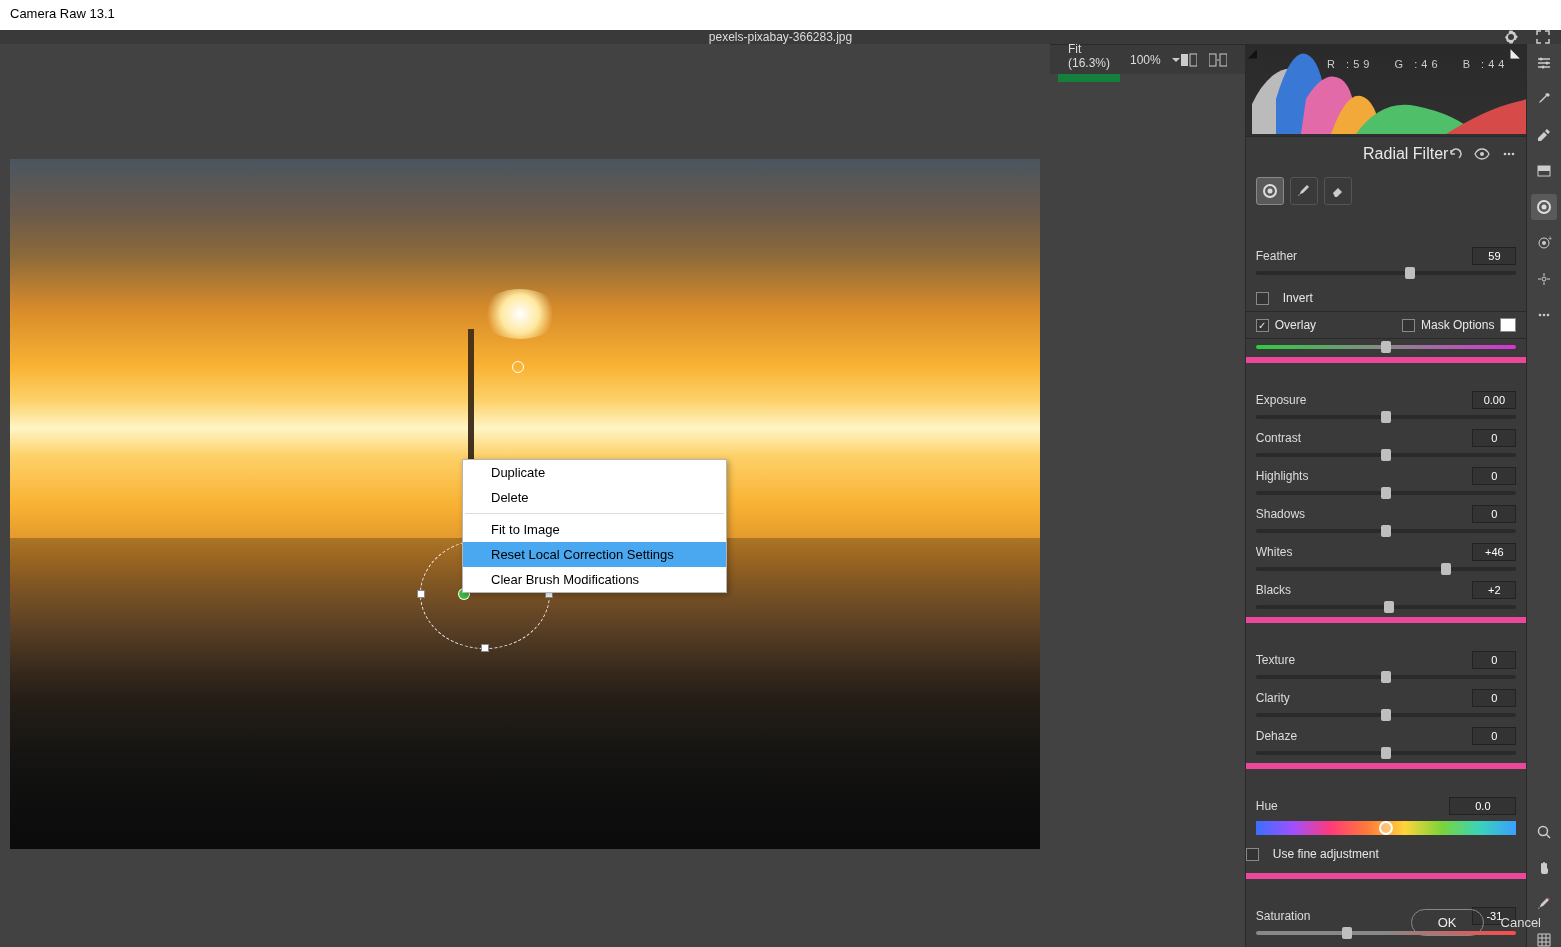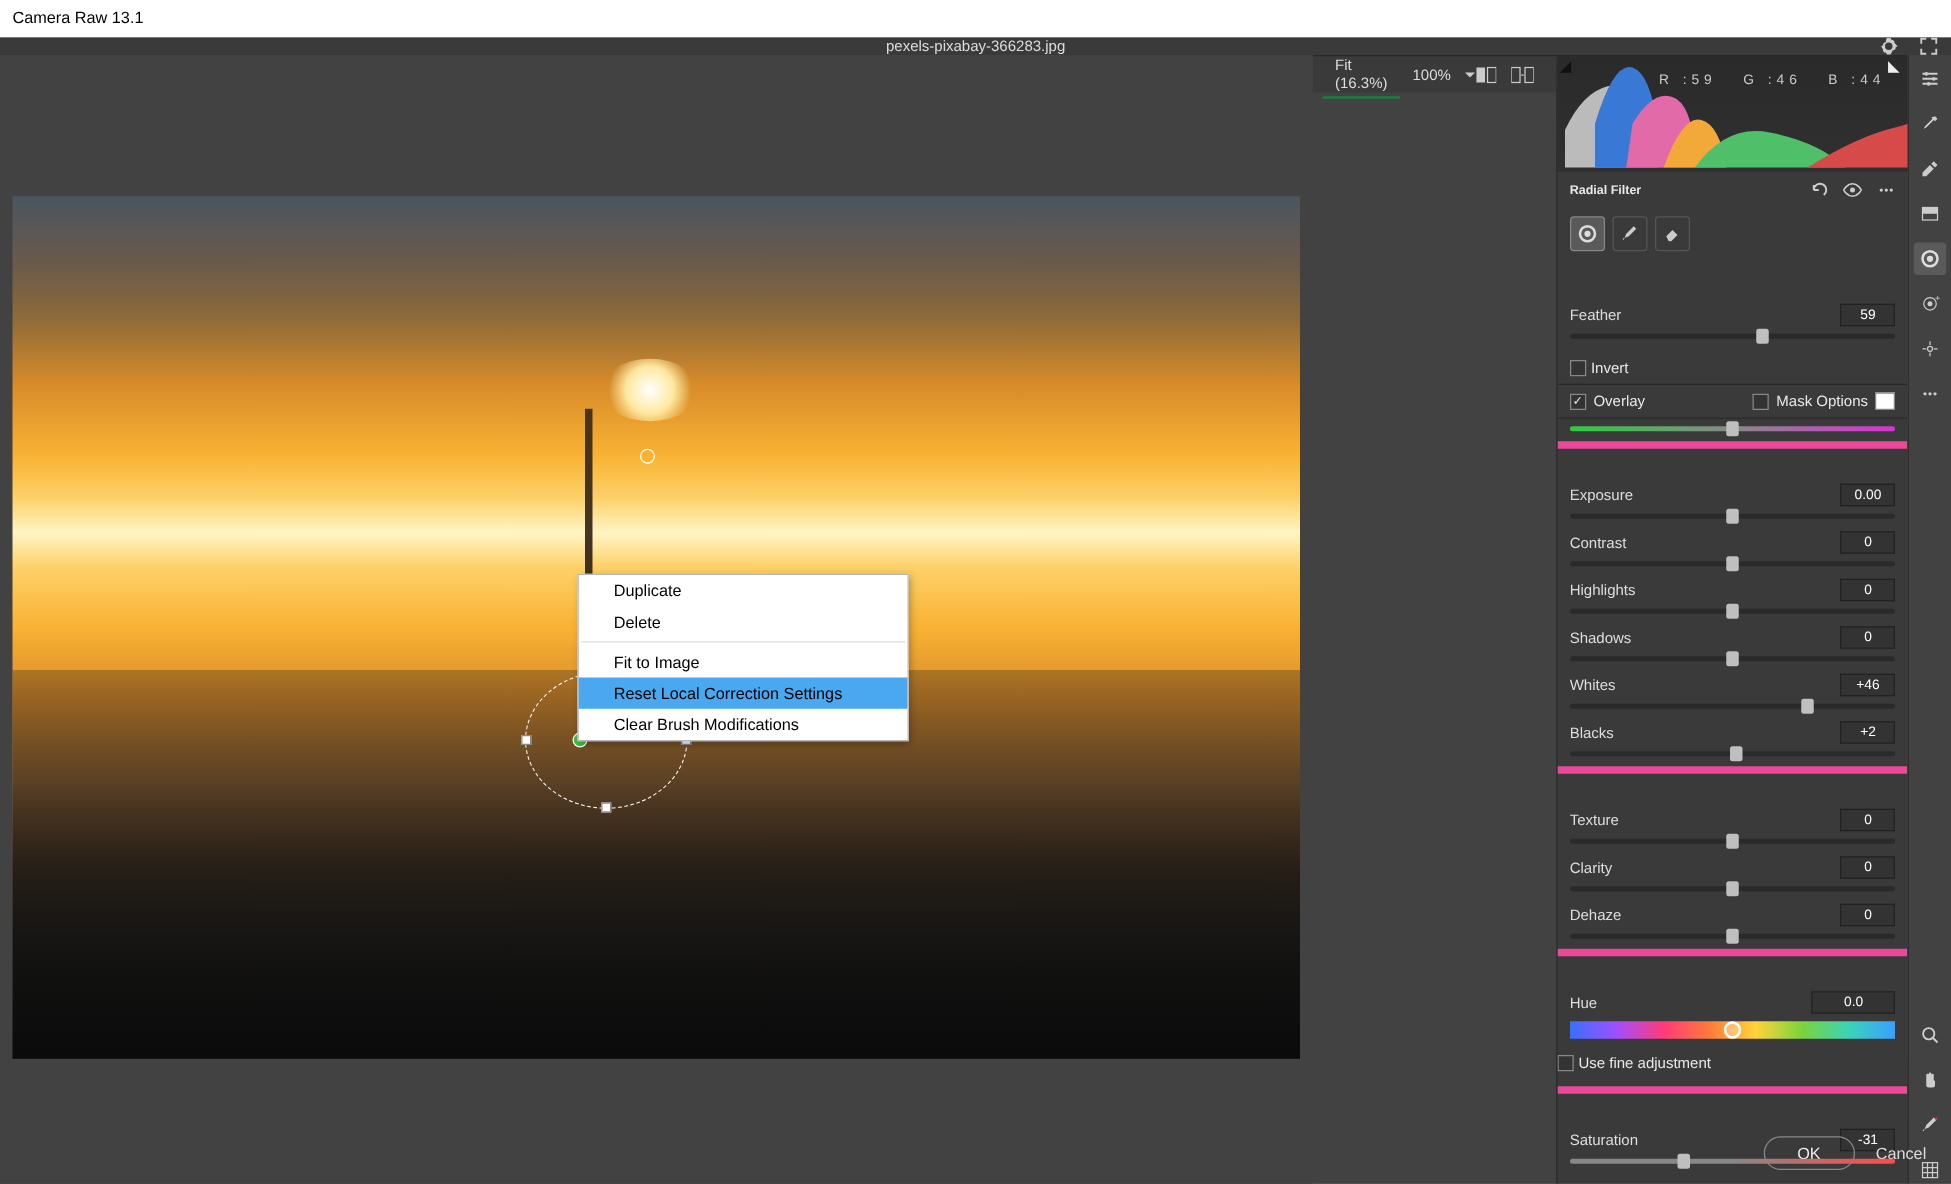--- a/index.html
+++ b/index.html
@@ -50,46 +50,46 @@
 .photo .radial .pin-green { position:absolute; left:38px; top:50%; margin-top:-5px; width:10px; height:10px; background:#3fbf3f; border-radius:50%; box-shadow:0 0 0 1px #fff; }
 .ctx-menu {
   position: absolute; left: 462px; top: 415px; width: 265px; background: #fff; border: 1px solid #b5b5b5;
   box-shadow: 2px 2px 6px rgba(0,0,0,0.3); z-index: 10;
 }
 .ctx-item { color: #000; font-size: 13px; padding: 5px 10px 5px 28px; cursor: default; }
 .ctx-item.hover { background: #4aa8f0; color: #000; }
 .ctx-sep { height: 1px; background: #ddd; margin: 3px 2px; }
 .zoom-bar { height: 30px; background: #3a3a3a; display: flex; align-items: center; padding: 0 8px; border-top: 1px solid #2a2a2a; }
 .zoom-btn { padding: 4px 10px; color: #ddd; font-size: 12px; }
-.zoom-btn.active { border-bottom: 2px solid #15803d; }
+.zoom-btn.active { border-bottom: 8px solid #15803d; }
 .zoom-bar .spacer { flex: 1; }
 .compare-icons { display: flex; gap: 12px; padding-right: 10px; }
 .panel-col { width: 310px; background: #3a3a3a; display: flex; flex-direction: column; border-left: 1px solid #2a2a2a; }
 .histogram { height: 92px; background: linear-gradient(to bottom,#2a2a2a,#303030); position: relative; overflow:hidden; }
 .rgb-readout { position: absolute; top: 14px; right: 18px; font-size: 11px; color: #ccc; letter-spacing: 4px; }
 .clip-left, .clip-right { position:absolute; top:2px; width:14px; height:14px; }
 .clip-left { left:2px; color:#111; } .clip-right { right:2px; color:#eee; }
 .panel-head { display: flex; align-items: center; padding: 8px 10px; border-top: 1px solid #2a2a2a; }
-.panel-head .title { flex: 1; font-weight: bold; font-size: 10px; }
+.panel-head .title { flex: 1; font-weight: normal; font-size: 16px; text-align: right; }
 .panel-head .icons { display: flex; gap: 12px; }
 .tool-row { display: flex; gap: 6px; padding: 6px 10px; }
 .tool-btn { width: 28px; height: 28px; border: 1px solid #555; border-radius: 3px; display:flex; align-items:center; justify-content:center; }
 .tool-btn.active { background: #5a5a5a; border-color: #888; }
 .ctrl { padding: 4px 10px 10px 10px; margin-top: 32px; }
 .ctrl-row { display: flex; align-items: center; margin-bottom: 6px; }
 .ctrl-row .label { flex: 1; font-size: 12px; color: #ddd; }
 .ctrl-row .val { width: 44px; height: 18px; background: #333; border: 1px solid #222; text-align: center; font-size: 11px; color: #fff; display:flex; align-items:center; justify-content:center; }
 .ctrl-row .val.wide { width: 67px; margin-left: 16px; }
 .slider { height: 4px; background: #2a2a2a; position: relative; border-radius: 2px; }
 .slider .thumb { position: absolute; top: -4px; width: 10px; height: 12px; background: #bfbfbf; border-radius: 2px; transform: translateX(-50%); }
 .slider.gradient-tint { background: linear-gradient(to right, #2ecc40, #888, #d633d6); }
 .slider.gradient-hue { height: 14px; background: linear-gradient(to right, #3a6fff, #a04fff, #ff3a7a, #ff7a3a, #ffd43a, #7ad43a, #3ad4b8, #3a9fff); border-radius: 0; }
 .slider.gradient-hue .thumb { top: 0; width: 14px; height: 14px; border-radius: 50%; background: rgba(255,255,255,0.3); border:2px solid #fff; }
 .slider.gradient-sat { background: linear-gradient(to right, #888, #888, #ff4a4a); }
-.checkbox-row { display: flex; align-items: center; padding: 6px 10px; gap: 4px; font-size: 12px; }
+.checkbox-row { display: flex; align-items: center; padding: 6px 10px; gap: 14px; font-size: 12px; }
 .checkbox { width: 13px; height: 13px; border: 1px solid #888; background: #333; display:inline-flex; align-items:center; justify-content:center; }
 .checkbox.checked::after { content:"✓"; font-size:10px; color:#e8e8e8; }
 .overlay-row { display: flex; align-items: center; padding: 6px 10px; border-top: 1px solid #2a2a2a; border-bottom: 1px solid #2a2a2a; }
 .overlay-row .left, .overlay-row .right { display: flex; align-items: center; gap: 6px; }
 .overlay-row .left { flex: 1; }
 .swatch { width: 16px; height: 14px; background: #fff; border: 1px solid #888; }
 .sliders { flex: 1; overflow-y: auto; padding: 4px 0 10px 0; }
 .sliders::-webkit-scrollbar { width: 12px; }
 .sliders::-webkit-scrollbar-track { background: #333; }
 .sliders::-webkit-scrollbar-thumb { background: #555; border: 2px solid #333; border-radius: 6px; }

